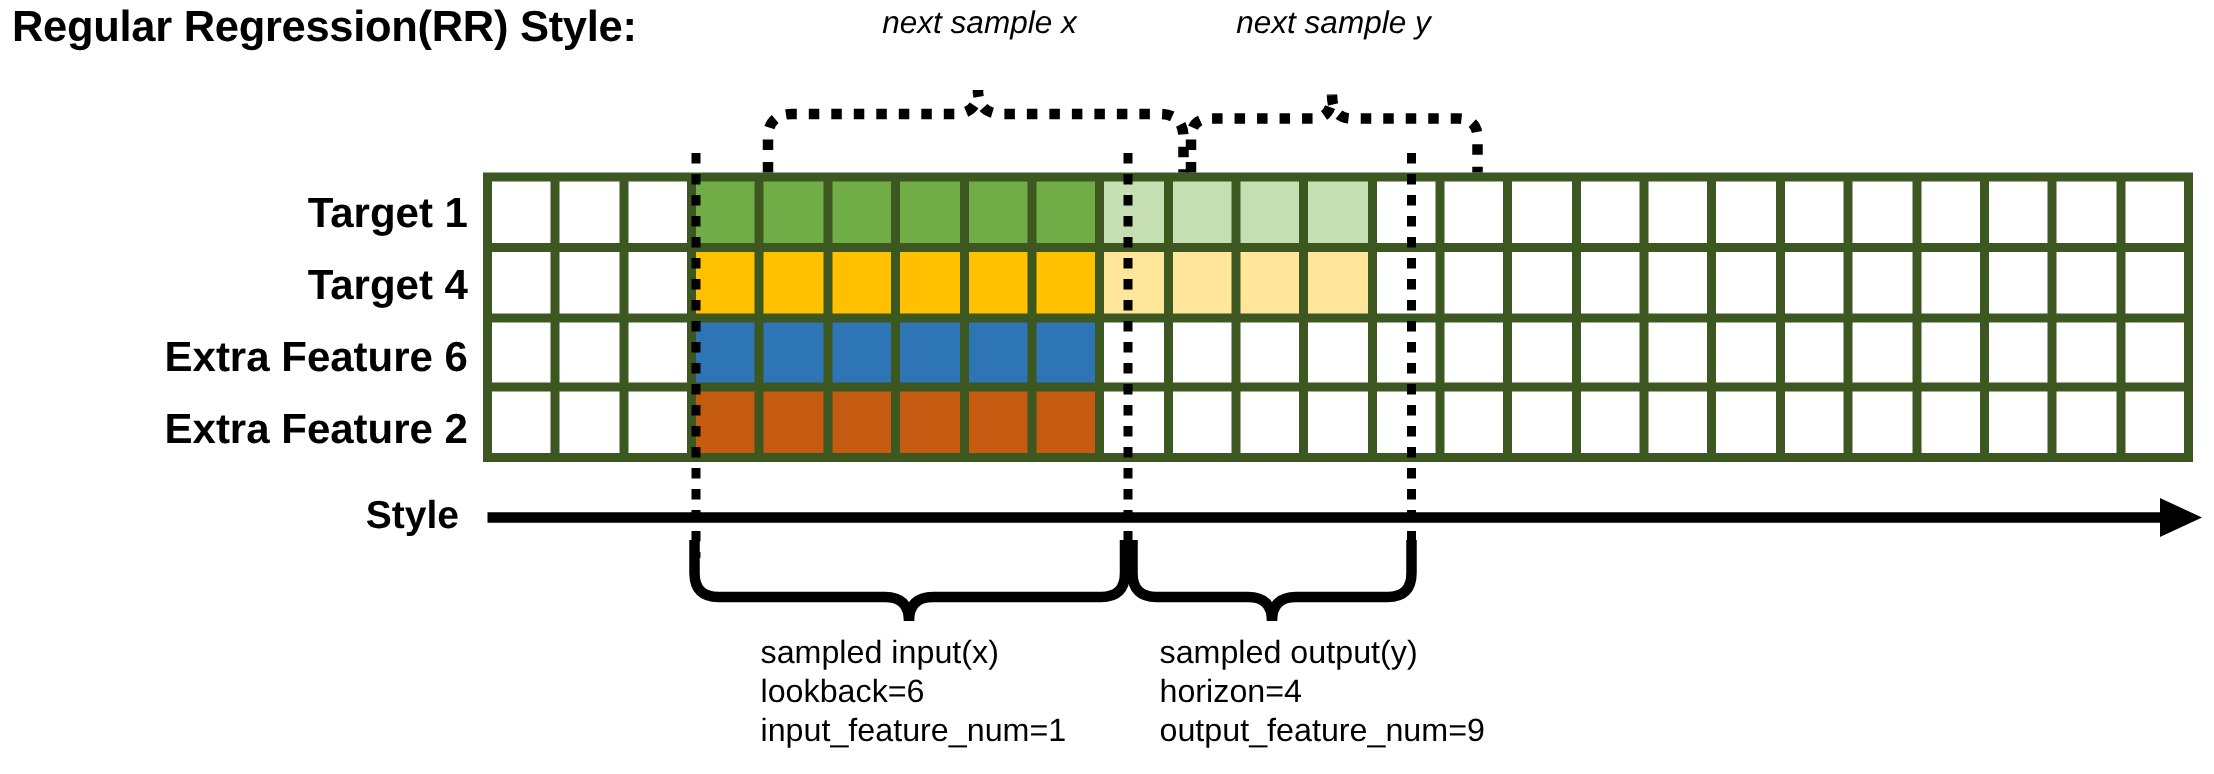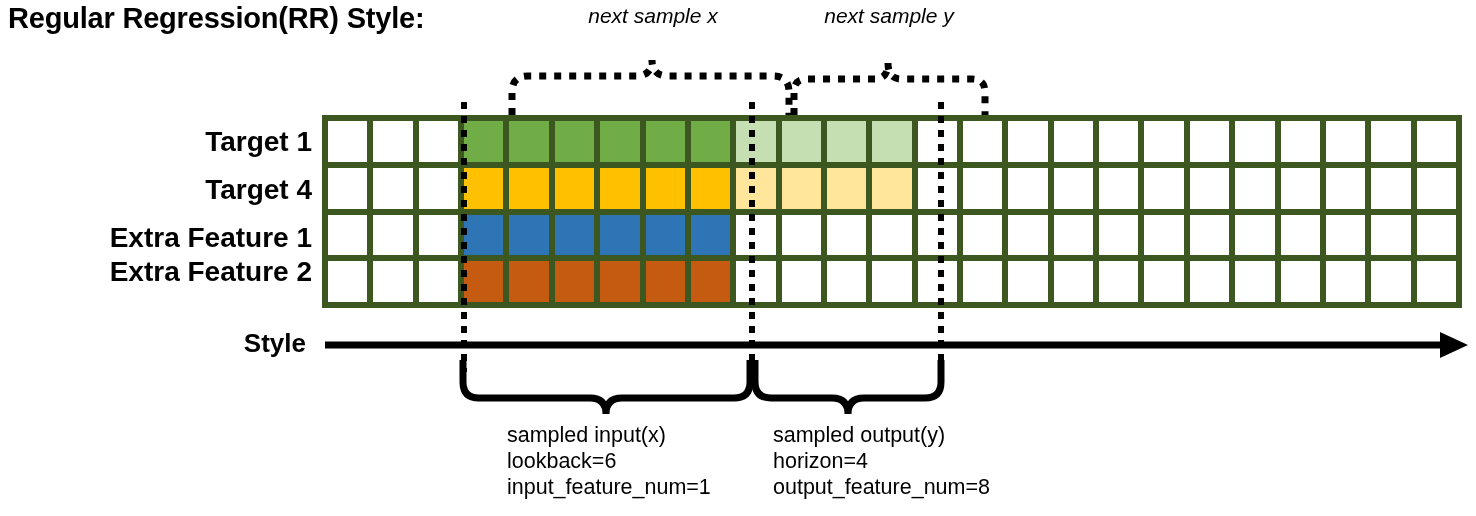--- a/index.html
+++ b/index.html
@@ -8,21 +8,21 @@
 
   #stage{position:absolute;left:0;top:0;width:1476px;height:452px;}
 
   
   #title{position:absolute;left:8px;top:2px;font-size:29px;font-weight:700;
          letter-spacing:-0.2px;white-space:nowrap;}
 
   
   .rowlabel{position:absolute;right:0;width:310px;text-align:right;
             font-size:28px;font-weight:700;white-space:nowrap;}
-  #rl0{top:126px;} #rl1{top:174px;} #rl2{top:222px;} #rl3{top:256px;}
+  #rl0{top:126px;} #rl1{top:174px;} #rl2{top:222px;} #rl3{top:270px;}
   .rowlabel-wrap{position:absolute;left:0;top:0;width:312px;height:516px;}
 
   
   #timelabel{position:absolute;left:0;width:306px;text-align:right;top:328px;
              font-size:26px;font-weight:700;}
 
   
   #grid{position:absolute;left:322px;top:115px;width:1140px;height:193px;
         background:#3d5720;}
   .cell{position:absolute;background:#ffffff;}
@@ -44,21 +44,21 @@
 </head>
 <body>
 
 <div id="stage">
 
   <div id="title">Regular Regression(RR) Style:</div>
 
   <div class="rowlabel-wrap">
     <div class="rowlabel" id="rl0">Target 1</div>
     <div class="rowlabel" id="rl1">Target 4</div>
-    <div class="rowlabel" id="rl2">Extra Feature 1</div>
+    <div class="rowlabel" id="rl2">Extra Feature 6</div>
     <div class="rowlabel" id="rl3">Extra Feature 2</div>
   </div>
 
   <div id="timelabel">Style</div>
 
   <div id="grid" style="background: rgb(61, 87, 32);">
       <div class="cell" style="left: 6px; top: 6px; width: 39.36px; height: 40.75px; background: rgb(255, 255, 255);"></div>
       <div class="cell" style="left: 51.36px; top: 6px; width: 39.36px; height: 40.75px; background: rgb(255, 255, 255);"></div>
       <div class="cell" style="left: 96.72px; top: 6px; width: 39.36px; height: 40.75px; background: rgb(255, 255, 255);"></div>
       <div class="cell" style="left: 142.08px; top: 6px; width: 39.36px; height: 40.75px; background: rgb(112, 173, 71);"></div>
@@ -161,21 +161,21 @@
     </div>
 
   <div class="toplabel" id="tl-x">next sample x</div>
   <div class="toplabel" id="tl-y">next sample y</div>
 
   <div class="caption" id="cap-left">sampled input(x)
 lookback=6
 input_feature_num=1</div>
   <div class="caption" id="cap-right">sampled output(y)
 horizon=4
-output_feature_num=8</div>
+output_feature_num=9</div>
 
   <svg id="overlay" viewBox="0 0 1476 516">
 
     <g>
       <line x1="325" y1="345" x2="1448" y2="345" stroke="#000" stroke-width="7"></line>
       <polygon points="1440,332 1468,345 1440,358" fill="#000"></polygon>
     </g>
 
     <g stroke="#000" stroke-width="6" stroke-dasharray="7 7" fill="none">
       <line x1="464" y1="102" x2="464" y2="372"></line>

